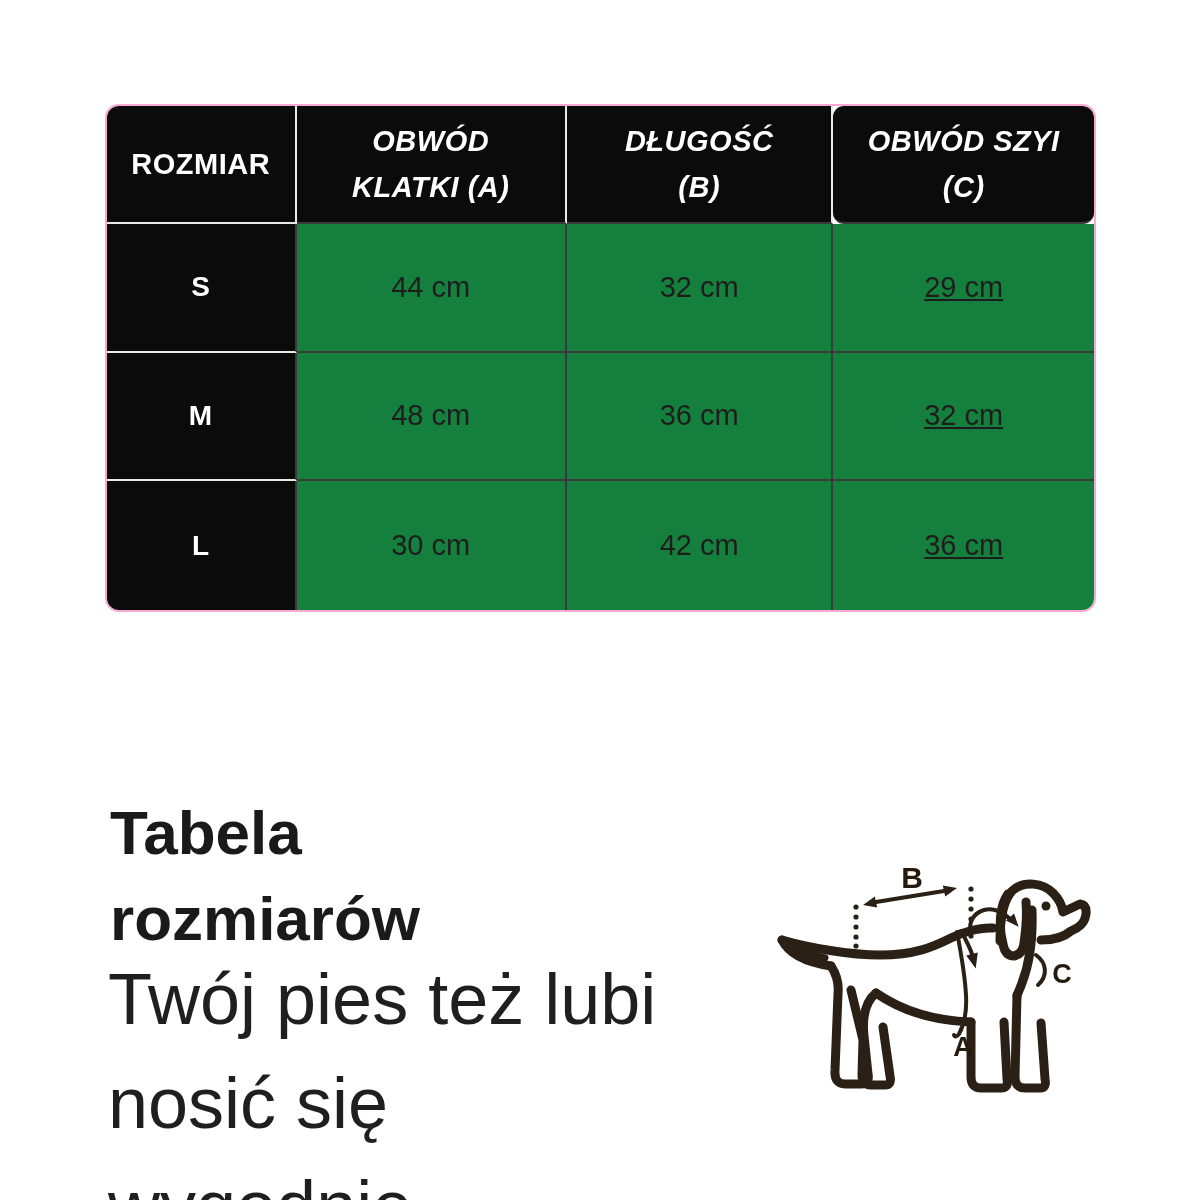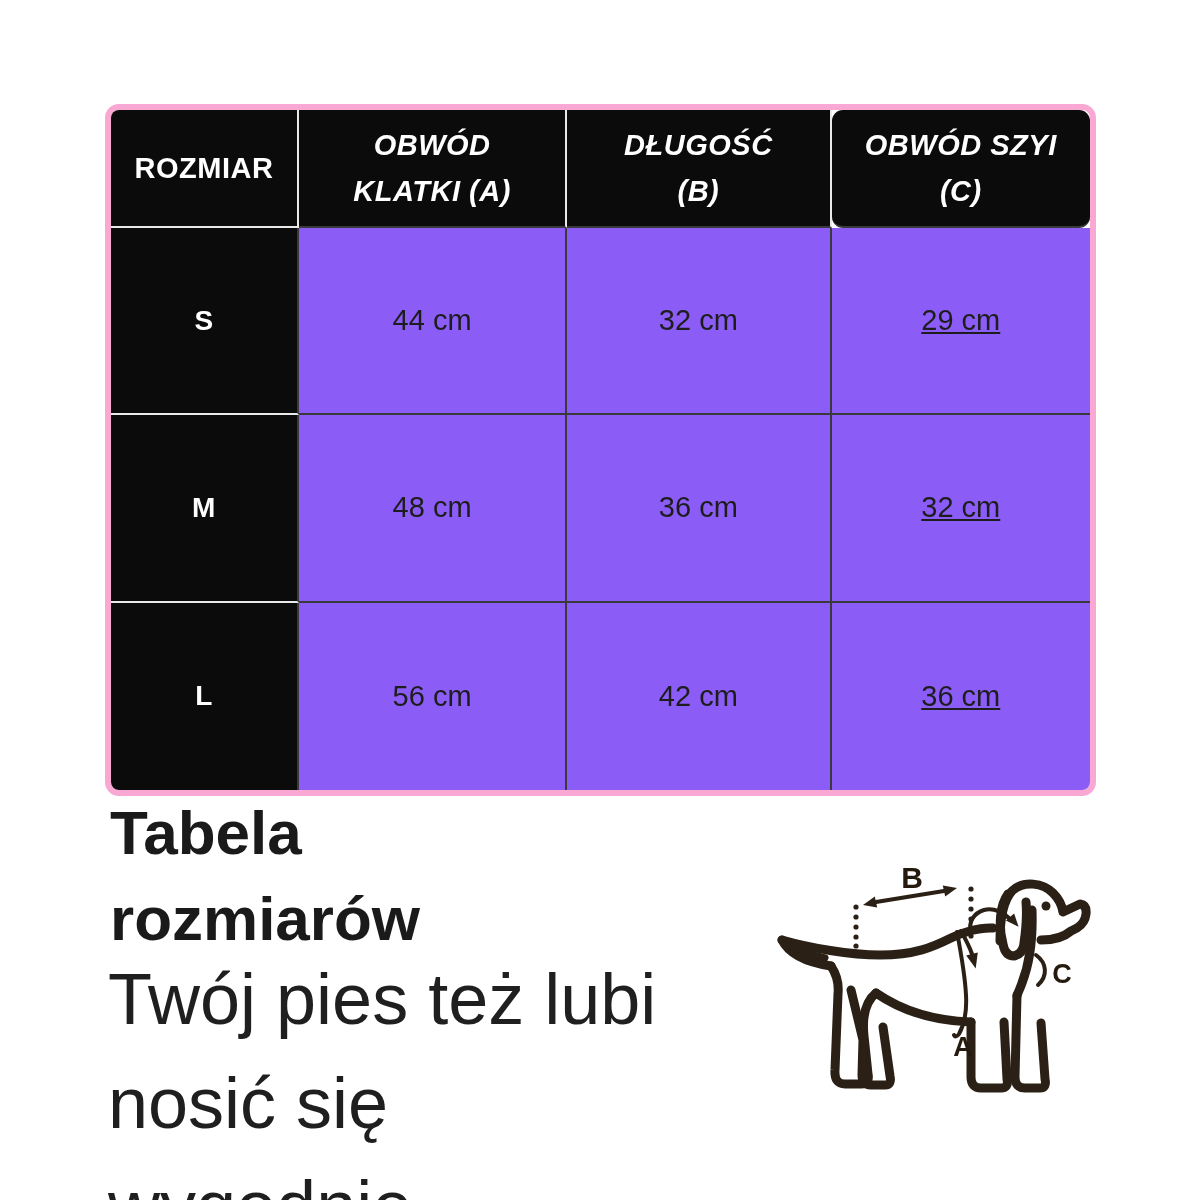--- a/index.html
+++ b/index.html
@@ -2,40 +2,40 @@
 <html><head>
 <meta charset="utf-8">
 <style>
   html,body{margin:0;padding:0;}
   body{
     width:1200px;height:1200px;background:#ffffff;position:relative;overflow:hidden;
     font-family:"Liberation Sans",sans-serif;
   }
   
   .table-wrap{
-    position:absolute;left:105px;top:104px;width:991px;height:692px;
-    border:6px solid #f9a8d4;border-radius:14px;overflow:hidden;box-sizing:border-box;
+    position:absolute;left:105px;top:104px;width:991px;height:508px;
+    border:2px solid #f9a8d4;border-radius:14px;overflow:hidden;box-sizing:border-box;
     background:#ffffff;
   }
   table{width:100%;height:100%;border-collapse:separate;border-spacing:0;table-layout:fixed;}
   th,td{text-align:center;vertical-align:middle;box-sizing:border-box;padding:0;}
   thead tr{height:118px;}
   tbody tr{height:118px;}
   .dark{background:#0b0b0b;color:#ffffff;font-weight:700;}
   .hdr{font-size:29px;letter-spacing:.5px;line-height:1.6;
        border-right:2px solid #e9e9e9;border-bottom:2px solid #e9e9e9;}
   .hdr.c2,.hdr.c3,.hdr.c4{border-bottom-color:#3a3a3a;font-style:italic;}
   .hdr.c4{border-right:none;border-radius:11px;}
   .hdr span{display:block;}
   .hdr span:empty{display:none;}
   .sizecell{font-size:28px;letter-spacing:.5px;
        border-right:2px solid #3a3a3a;border-bottom:2px solid #e9e9e9;}
   tbody tr:last-child .sizecell{border-bottom:none;}
   td.val{font-size:29px;color:#1d1d1d;font-weight:400;
-       border-right:2px solid #3a3a3a;border-bottom:2px solid #3a3a3a;background:#8b5cf6;}
+       border-right:2px solid #3a3a3a;border-bottom:2px solid #3a3a3a;background:#15803d;}
   td.val.c4{border-right:none;text-decoration:underline;}
   tbody tr:last-child td.val{border-bottom:none;}
   
   .title{
     position:absolute;left:108px;top:788px;width:460px;margin:2px;
     font-size:62px;font-weight:700;line-height:1.38;color:#1a1a1a;
   }
   .subtitle{
     position:absolute;left:108px;top:948px;width:610px;margin:0;
     font-size:72px;font-weight:400;line-height:1.44;color:#1f1f1f;
@@ -84,21 +84,21 @@
           <td class="val c4">29 cm</td>
         </tr>
         <tr>
           <th class="dark sizecell">M</th>
           <td class="val c2">48 cm</td>
           <td class="val c3">36 cm</td>
           <td class="val c4">32 cm</td>
         </tr>
         <tr>
           <th class="dark sizecell">L</th>
-          <td class="val c2">56 cm</td>
+          <td class="val c2">30 cm</td>
           <td class="val c3">42 cm</td>
           <td class="val c4">36 cm</td>
         </tr>
       </tbody>
     </table>
   </div>
 
   <h1 class="title">Tabela rozmiarów</h1>
   <p class="subtitle">Twój pies też lubi nosić się wygodnie.</p>
 

